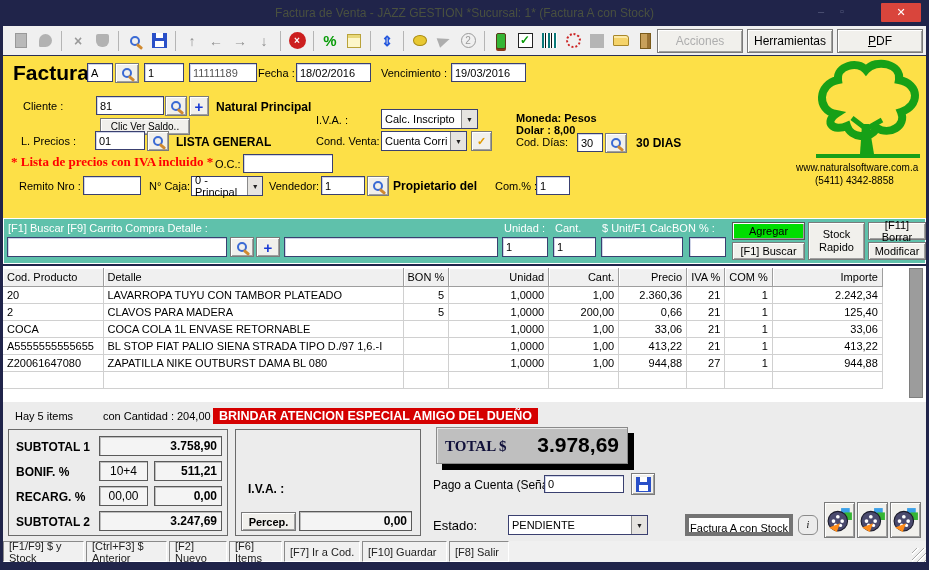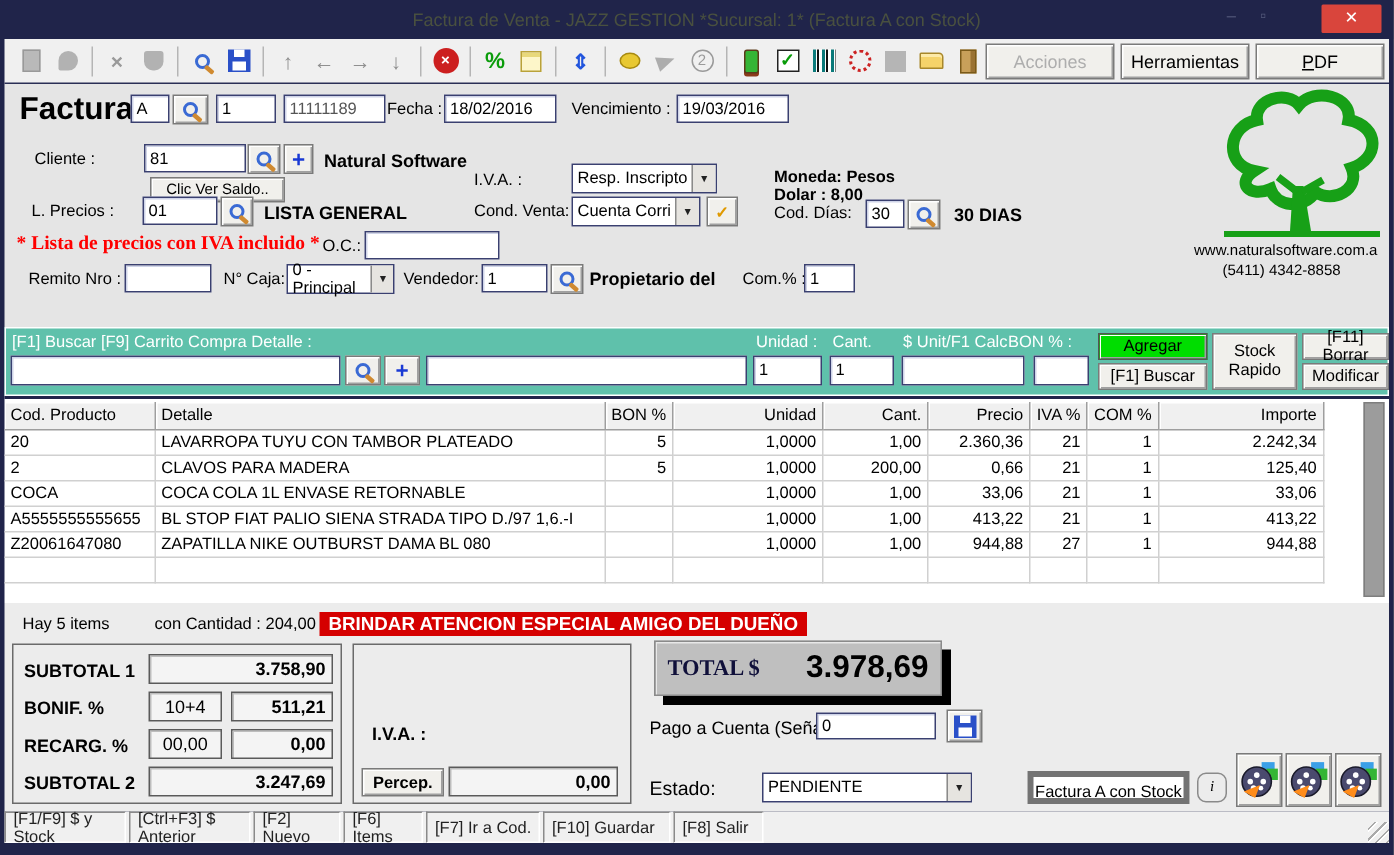--- a/index.html
+++ b/index.html
@@ -56,21 +56,21 @@
   .g-door { width:11px; height:16px; background:#c8a05a; border:1px solid #7a5a1a;
             box-shadow:inset -3px 0 0 #9a7232; }
   #tb-buttons { margin-left:auto; display:flex; }
   .tb-btn { min-width:86px; height:24px; margin-right:4px; background:#f1f0ec;
             border:1px solid #7a7a7a; box-shadow:inset 1px 1px 0 #fff, inset -1px -1px 0 #a0a0a0;
             text-align:center; line-height:22px; font-size:12px; }
   .tb-btn.disabled { color:#aeaeae; }
   .pdf-label::first-letter { text-decoration:underline; }
 
   
-  #form { position:absolute; top:56px; left:3px; right:3px; height:162px; background:#e5e5e5; }
+  #form { position:absolute; top:56px; left:3px; right:3px; height:162px; background:#fde047; }
   .abs { position:absolute; }
   .lbl { font-size:11px; color:#000; white-space:nowrap; }
   .lbl-b { font-weight:bold; }
   .field { background:#fff; border:1px solid #3a4070; box-shadow:inset 1px 1px 0 #cfd4e8;
            font-size:11px; font-family:"Liberation Sans",sans-serif; padding:1px 3px; height:19px; }
   .btn3d { background:#f1f0ec; border:1px solid #7a7a7a;
            box-shadow:inset 1px 1px 0 #fff, inset -1px -1px 0 #a0a0a0;
            font-size:11px; text-align:center; display:flex; align-items:center; justify-content:center; }
   .combo { background:#fff; border:1px solid #3a4070; display:flex; align-items:center;
            font-size:11px; padding-left:3px; height:20px; }
@@ -222,26 +222,26 @@
     <input class="abs field" style="left: 293px; top: 7px; width: 75px;" value="18/02/2016">
     <div class="abs lbl" style="left:378px;top:11px;">Vencimiento :</div>
     <input class="abs field" style="left: 448px; top: 7px; width: 75px;" value="19/03/2016">
 
     <div class="abs lbl" style="left:20px;top:44px;">Cliente :</div>
     <input class="abs field" style="left: 93px; top: 40px; width: 68px;" value="81">
     <div class="abs btn3d" style="left:162px;top:40px;width:22px;height:20px;">
         <span class="mag"></span>
       </div>
     <div class="abs btn3d plus-btn" style="left:186px;top:40px;width:20px;height:20px;">+</div>
-    <div class="abs lbl lbl-b" style="left:213px;top:44px;font-size:12px;">Natural Software</div>
+    <div class="abs lbl lbl-b" style="left:213px;top:44px;font-size:12px;">Natural Principal</div>
     <div class="abs btn3d" style="left:97px;top:62px;width:90px;height:17px;font-size:10px;">Clic Ver Saldo..</div>
 
     <div class="abs lbl" style="left:313px;top:58px;">I.V.A. :</div>
     <div class="abs combo" style="left:378px;top:53px;width:97px;">
-      <span>Resp. Inscripto</span>
+      <span>Calc. Inscripto</span>
       <span class="dd">▼</span>
     </div>
     <div class="abs lbl lbl-b" style="left:513px;top:56px;">Moneda: Pesos</div>
     <div class="abs lbl lbl-b" style="left:513px;top:68px;">Dolar : 8,00</div>
 
     <div class="abs lbl" style="left:18px;top:79px;">L. Precios :</div>
     <input class="abs field" style="left: 92px; top: 75px; width: 50px;" value="01">
     <div class="abs btn3d" style="left:144px;top:75px;width:22px;height:20px;">
         <span class="mag"></span>
       </div>

